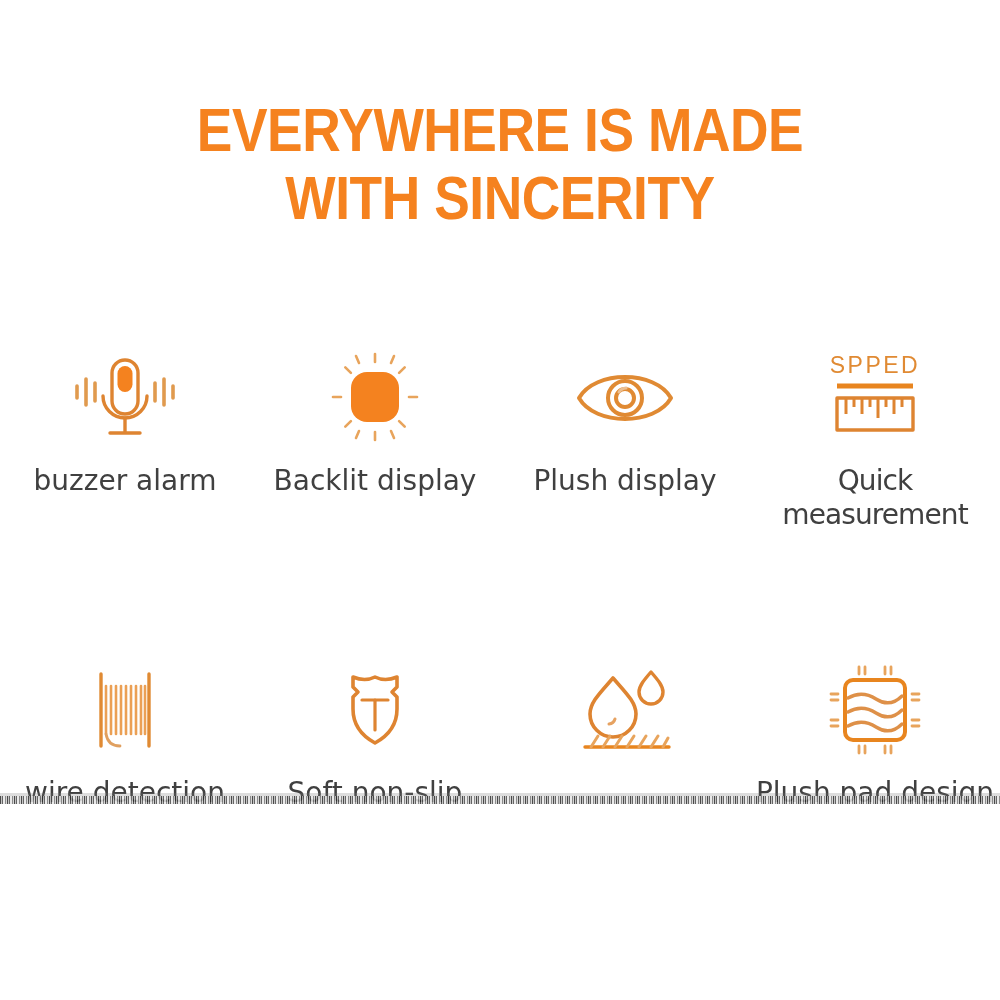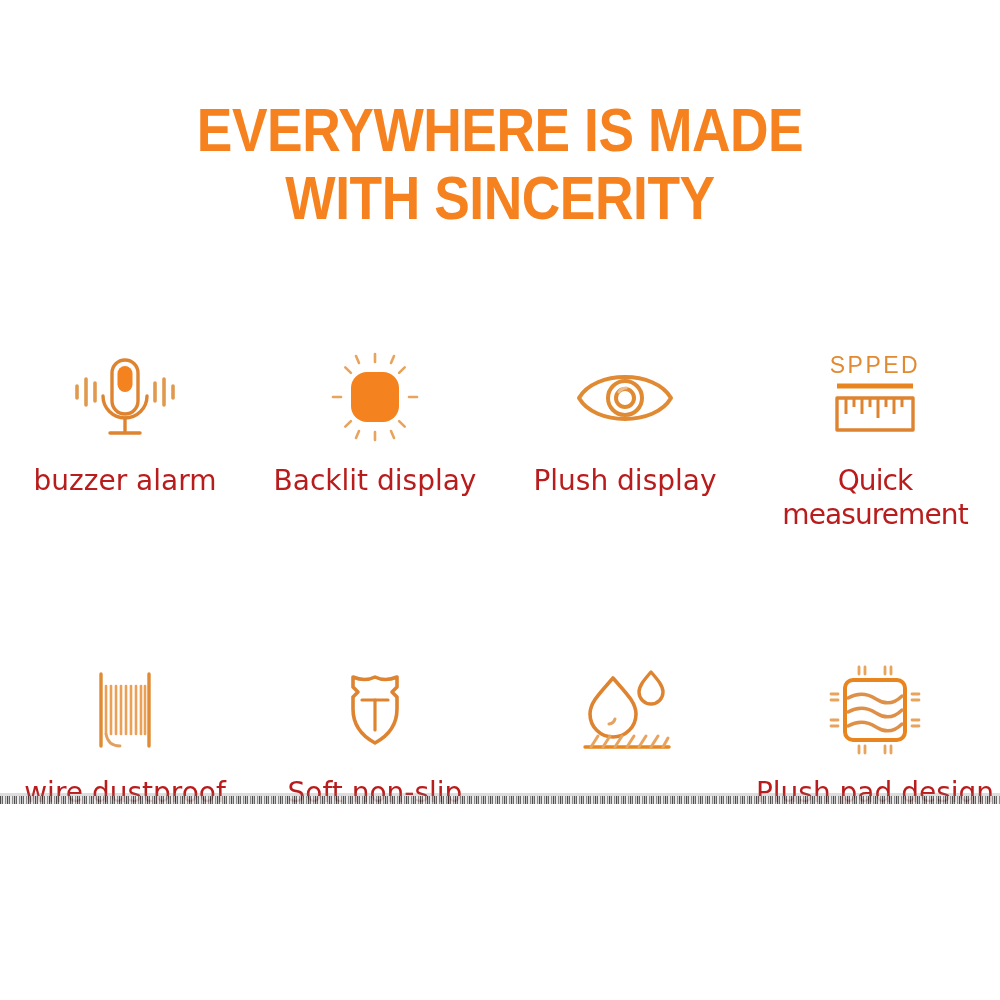--- a/index.html
+++ b/index.html
@@ -63,21 +63,21 @@
   }
   .icon-box {
     height: 100px;
     display: flex;
     align-items: flex-end;
     justify-content: center;
     text-decoration: underline;
   }
   .caption {
     margin-top: 16px;
-    color: #b91c1c;
+    color: #404040;
     font-family: "DejaVu Sans", sans-serif;
     font-weight: 400;
     font-size: 28px;
     line-height: 34px;
     text-align: center;
     white-space: pre-line;
   }
   .caption.tight {
     letter-spacing: -0.9px;
     margin-top: 16px;
@@ -234,21 +234,21 @@
               <line x1="56" y1="26" x2="56" y2="74"></line>
               <line x1="61" y1="26" x2="61" y2="74"></line>
               <line x1="66" y1="26" x2="66" y2="74"></line>
               <line x1="71" y1="26" x2="71" y2="74"></line>
               <line x1="75" y1="26" x2="75" y2="74"></line>
             </g>
 
             <path d="M36 74 q2 12 14 12" fill="none" stroke="#E0A060" stroke-width="2.8" stroke-linecap="round"></path>
           </svg>
         </div>
-        <div class="caption">wire dustproof</div>
+        <div class="caption">wire detection</div>
       </div>
 
       <div class="cell">
         <div class="icon-box">
           <svg width="110" height="100" viewBox="0 0 110 100">
             <path d="M33 17
                      q12 5 22 0
                      q10 5 22 0
                      v10 l-5 5 l5 5
                      v12

